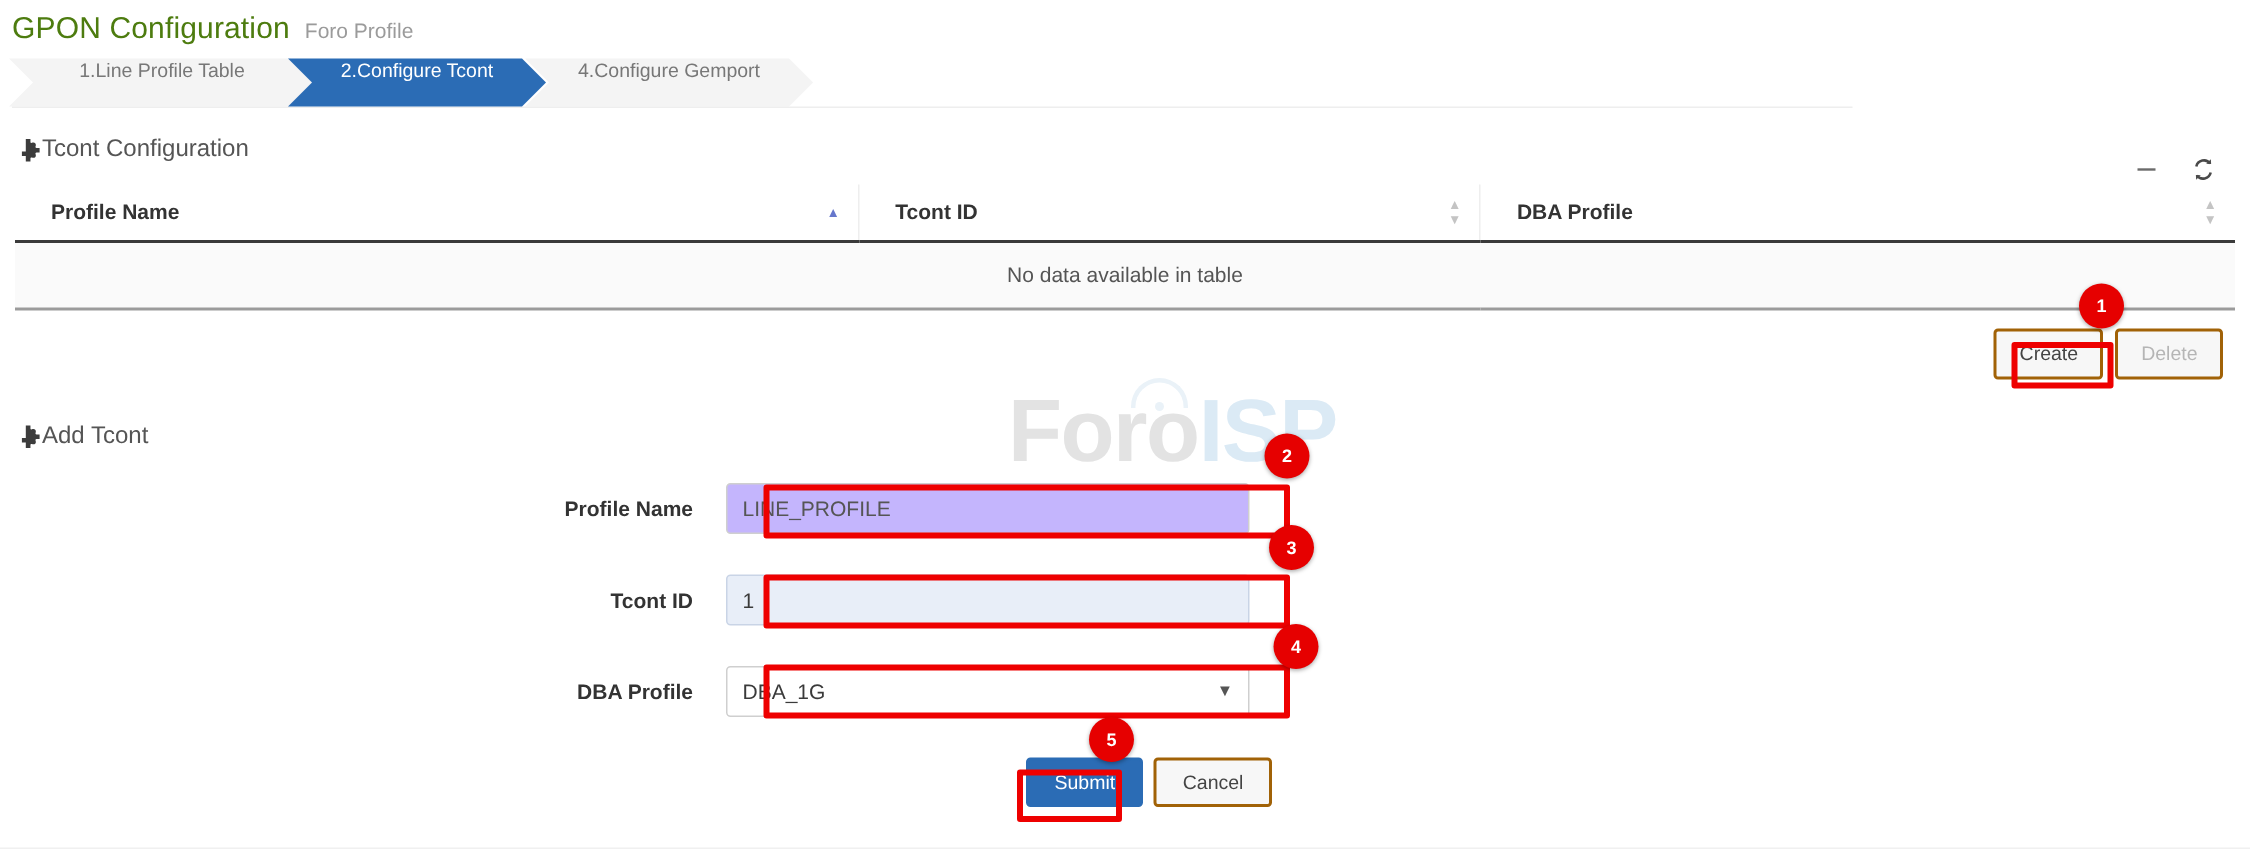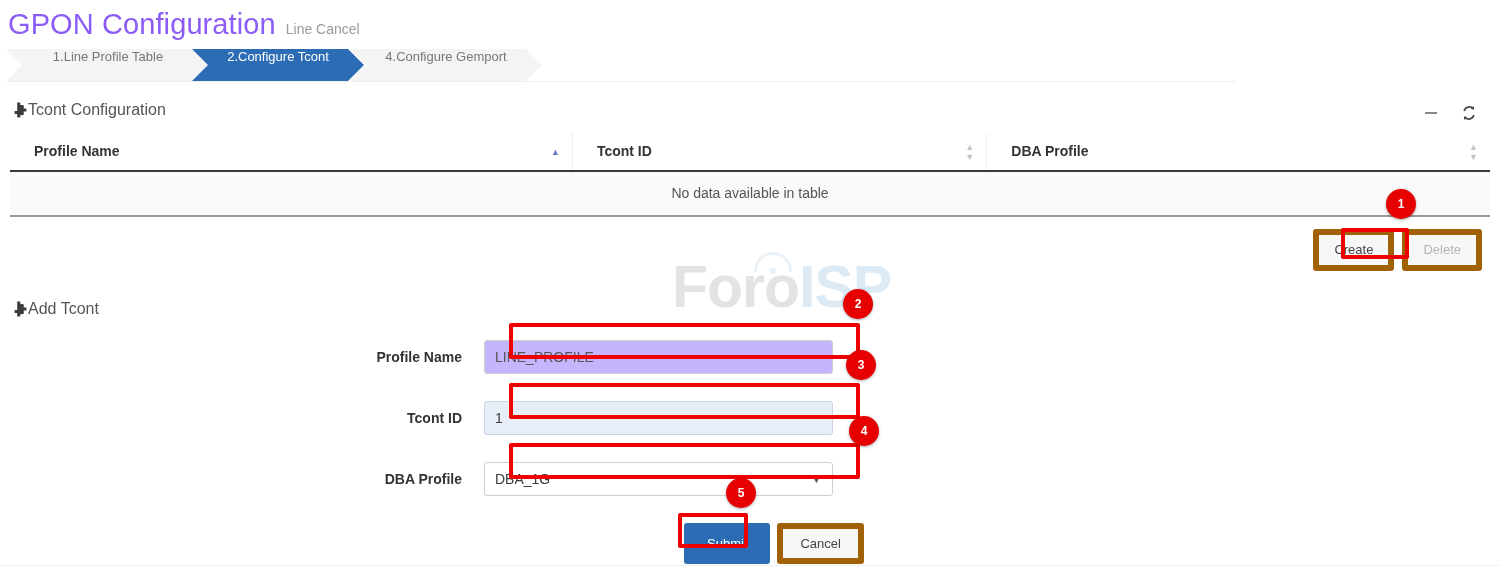--- a/index.html
+++ b/index.html
@@ -8,21 +8,21 @@
     width:1500px; height:574px;
     background:#ffffff;
     font-family:"Liberation Sans", sans-serif;
     color:#333333;
     position:relative;
     overflow:hidden;
   }
 
   
   .page-head { padding:8px 0 0 8px; display:flex; align-items:baseline; gap:10px; }
-  .page-title { font-size:29px; color:#8b5cf6; font-weight:400; letter-spacing:.1px; }
+  .page-title { font-size:20px; color:#4d7c0f; font-weight:400; letter-spacing:.1px; }
   .page-sub  { font-size:14px; color:#9b9b9b; font-weight:400; }
 
   
   .steps-wrap { position:relative; margin-top:8px; height:34px; }
   .steps { position:relative; height:32px; margin-left:8px; width:1227px; }
   .step {
     position:absolute; top:0; height:32px;
     display:flex; justify-content:center;
     font-size:13px; color:#777777;
     background:#f4f4f4;
@@ -100,21 +100,21 @@
     text-align:center; font-size:14px; color:#555555;
     padding:13px 0 14px; background:#fafafa;
     border-bottom:2px solid #9b9b9b;
   }
 
   
   .actions { display:flex; justify-content:flex-end; gap:8px; margin:12px 18px 0 0; position:relative; z-index:1; }
   .btn {
     font-family:"Liberation Sans", sans-serif;
     font-size:13px; padding:7px 15px;
-    border:6px solid #a16207; background:#f7f7f7; color:#444444;
+    border:2px solid #a16207; background:#f7f7f7; color:#444444;
     border-radius:3px; cursor:pointer; line-height:1.2;
   }
   .btn.disabled { color:#b5b5b5; cursor:default; }
   .btn.primary { background:#2b6cb5; border-color:#2b6cb5; color:#ffffff; }
 
   
   .form { margin-top:22px; position:relative; z-index:1; }
   .frow { display:flex; align-items:center; margin-bottom:27px; }
   .flabel {
     width:484px; text-align:right; padding-right:22px;
@@ -152,21 +152,21 @@
     font-family:"Liberation Sans", sans-serif;
   }
 
   .bottom-rule { position:absolute; left:0; top:565px; width:1500px; height:1px; background:#f0f0f0; }
 </style>
 </head>
 <body>
 
 <div class="page-head">
   <span class="page-title">GPON Configuration</span>
-  <span class="page-sub">Line Cancel</span>
+  <span class="page-sub">Foro Profile</span>
 </div>
 
 <div class="steps-wrap">
   <div class="steps">
     <div class="step step-1">
       <span>1.Line Profile Table</span>
     </div>
     <div class="step step-2 active">
       <span>2.Configure Tcont</span>
     </div>

